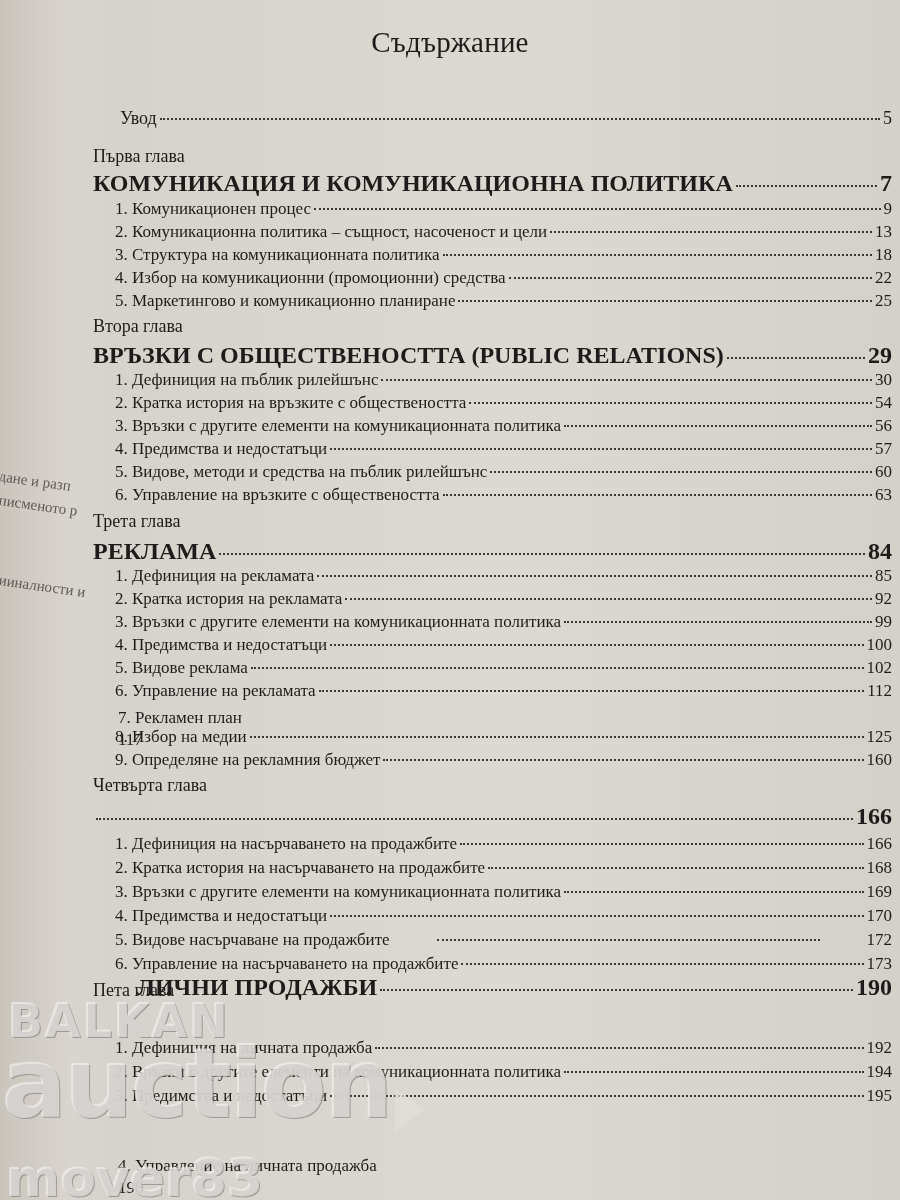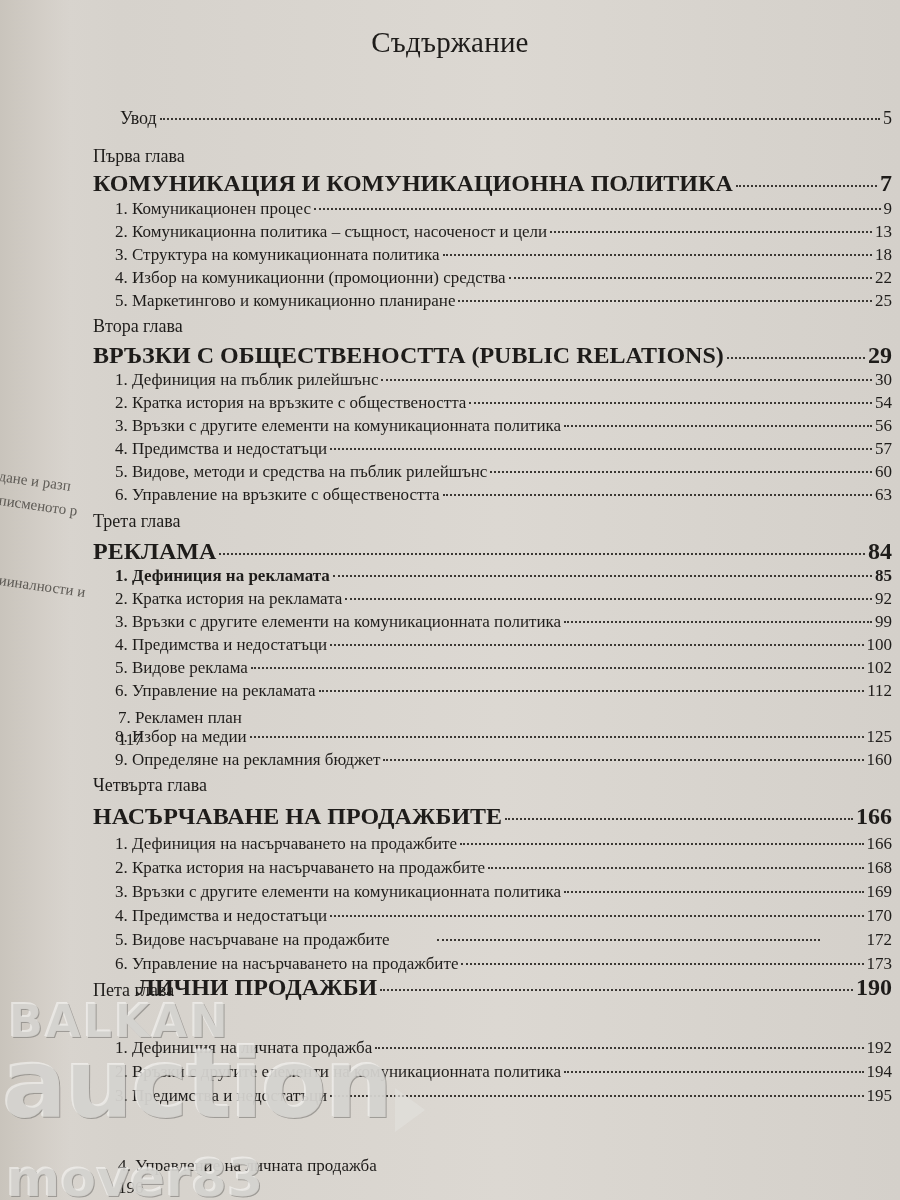--- a/index.html
+++ b/index.html
@@ -126,21 +126,21 @@
     <span class="d"></span>
     <span class="p">63</span>
   </div>
 
 <div class="chlabel" style="top:511px;">Трета глава</div>
 <div class="row chtitle" style="top:538px;">
   <span class="t">РЕКЛАМА</span>
   <span class="d"></span>
   <span class="p">84</span>
 </div>
-<div class="row sec" style="top:566px;font-weight:bold;">
+<div class="row sec" style="top:566px;">
     <span class="t">1. Дефиниция на рекламата</span>
     <span class="d"></span>
     <span class="p">85</span>
   </div>
 <div class="row sec" style="top:589px;">
     <span class="t">2. Кратка история на рекламата</span>
     <span class="d"></span>
     <span class="p">92</span>
   </div>
 <div class="row sec" style="top:612px;">
@@ -174,21 +174,20 @@
     <span class="p">125</span>
   </div>
 <div class="row sec" style="top:750px;">
     <span class="t">9. Определяне на рекламния бюджет</span>
     <span class="d"></span>
     <span class="p">160</span>
   </div>
 
 <div class="chlabel" style="top:775px;">Четвърта глава</div>
 <div class="row chtitle" style="top:803px;">
-  <span class="t">НАСЪРЧАВАНЕ НА ПРОДАЖБИТЕ</span>
   <span class="d"></span>
   <span class="p">166</span>
 </div>
 <div class="row sec" style="top:834px;">
     <span class="t">1. Дефиниция на насърчаването на продажбите</span>
     <span class="d"></span>
     <span class="p">166</span>
   </div>
 <div class="row sec" style="top:858px;">
     <span class="t">2. Кратка история на насърчаването на продажбите</span>

